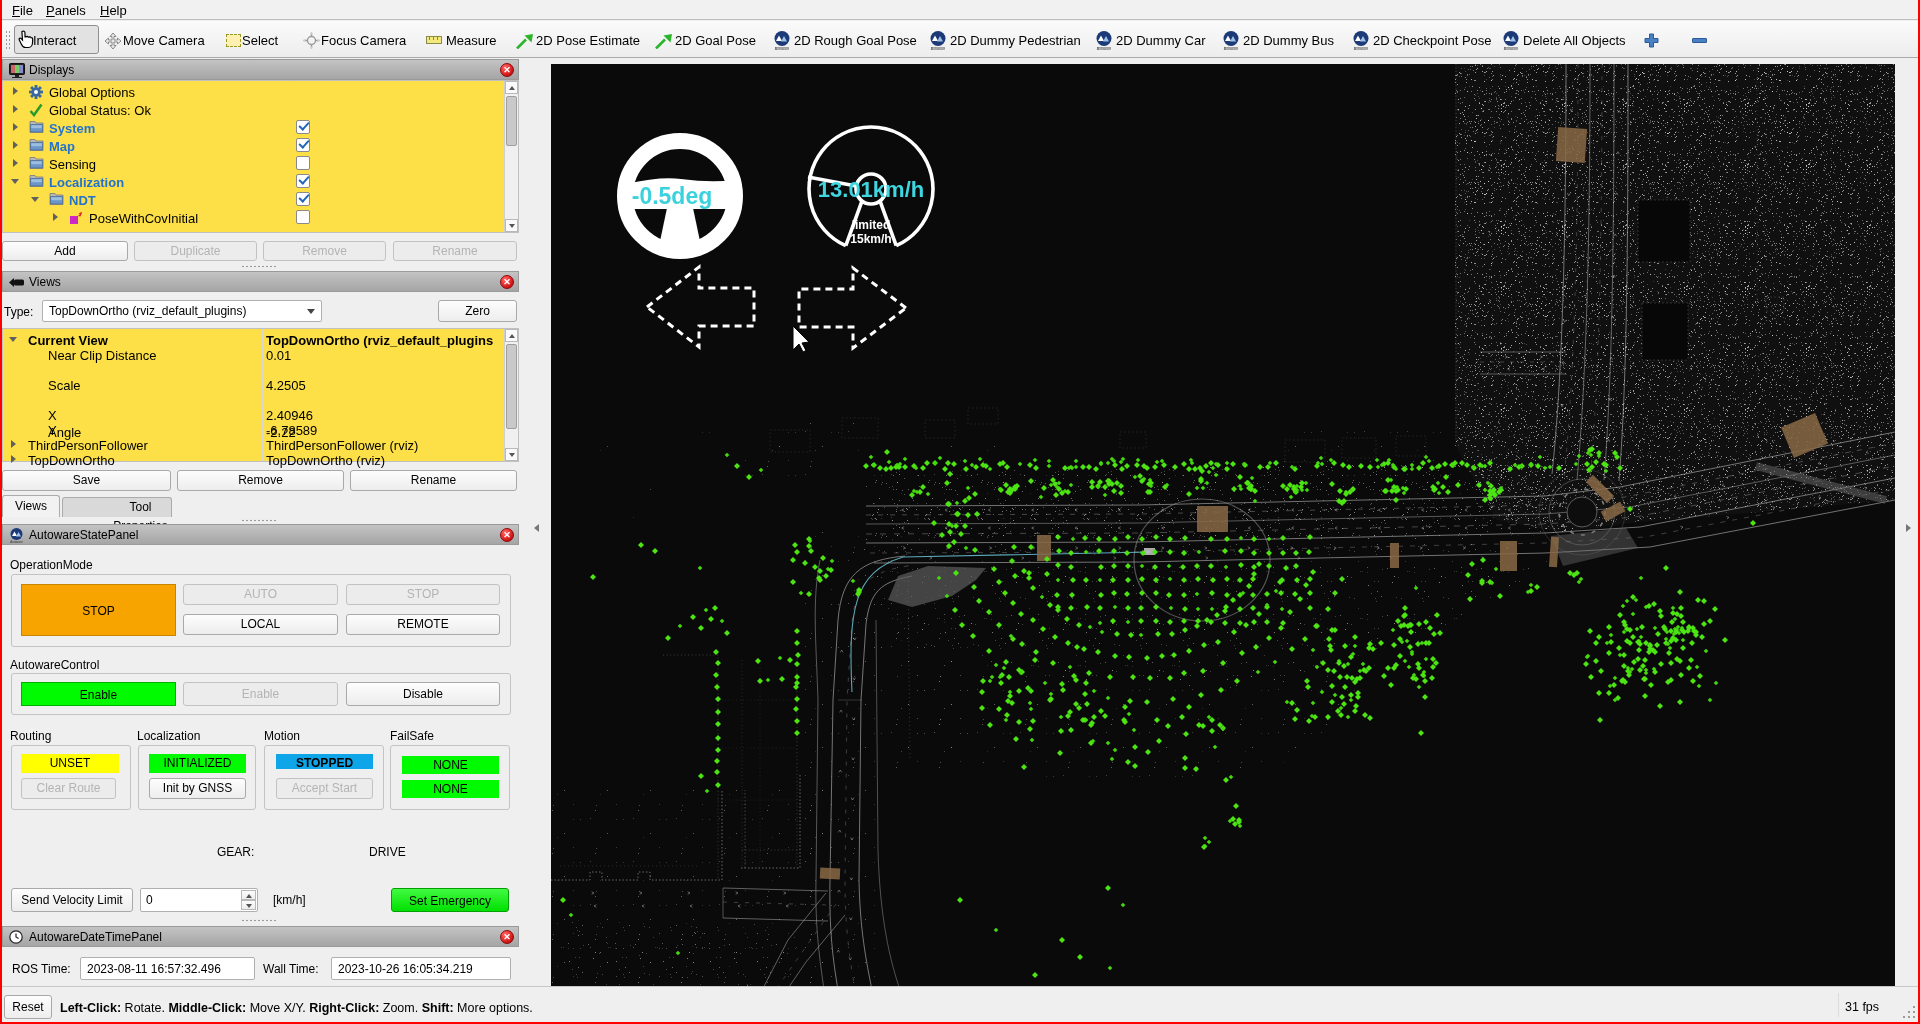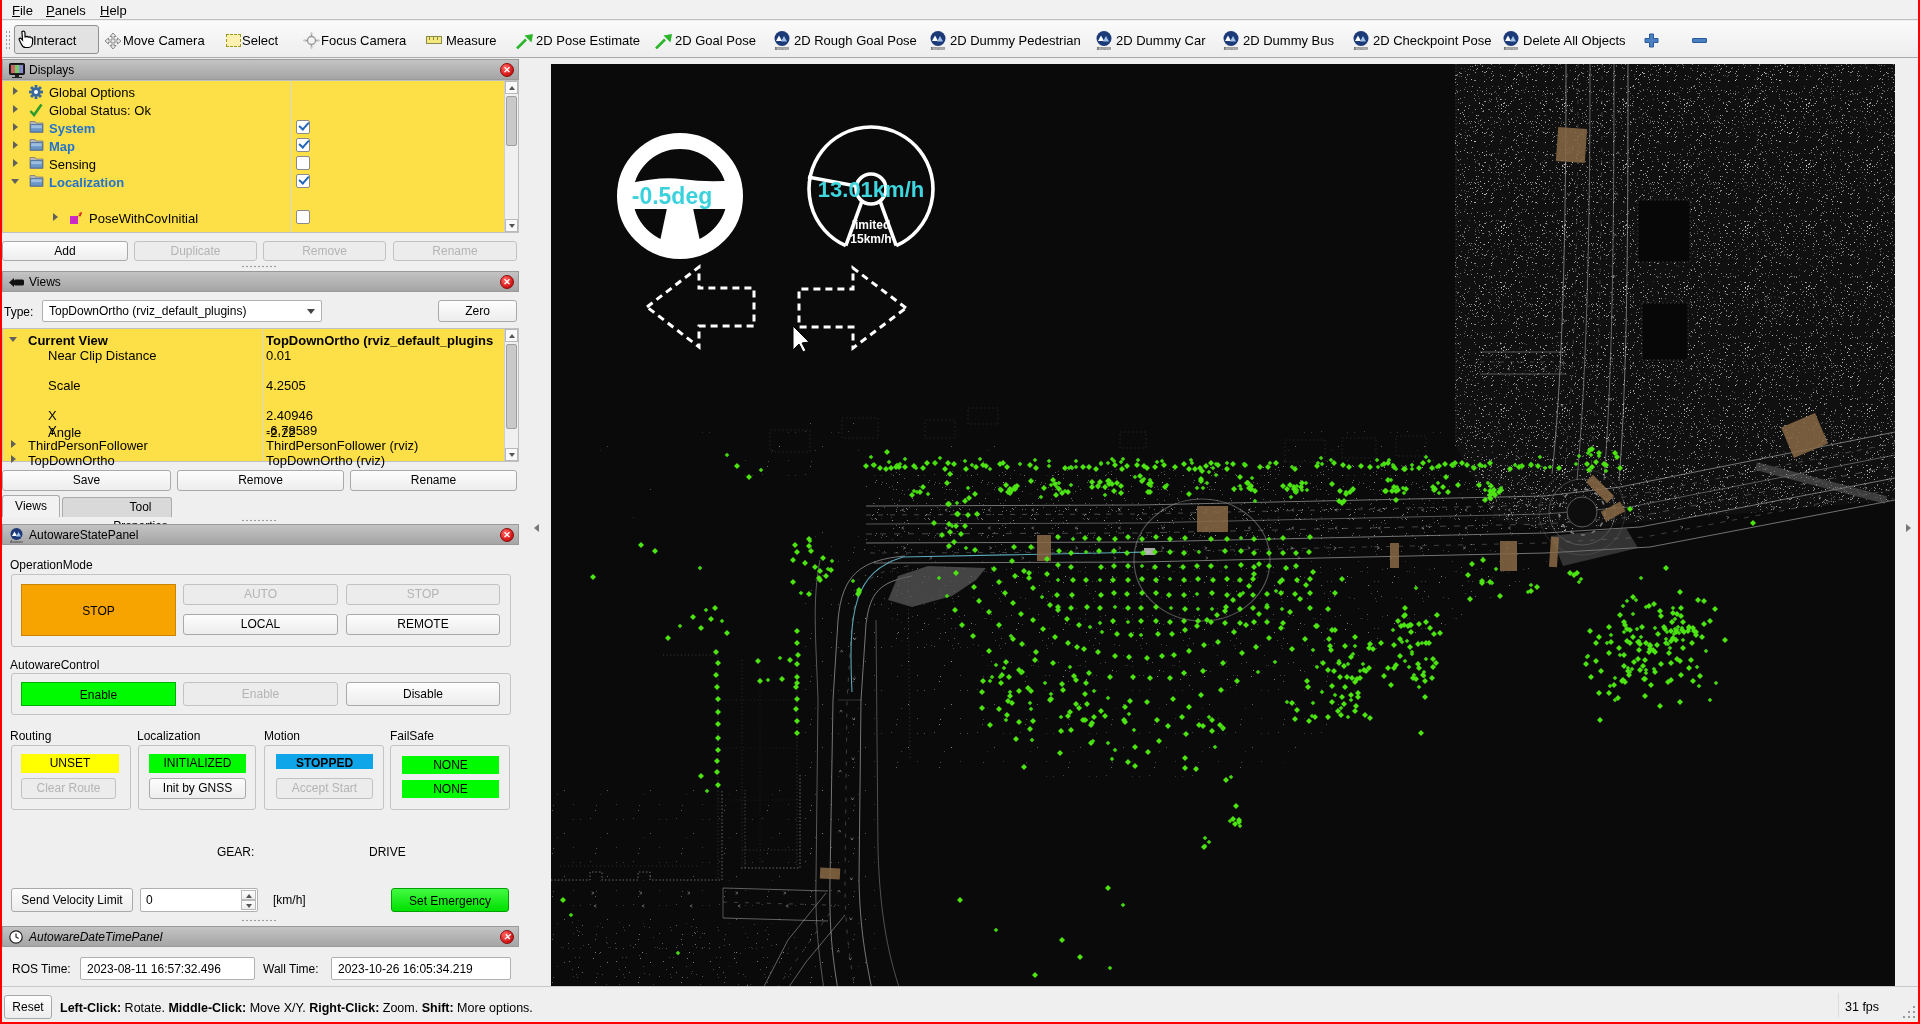--- a/index.html
+++ b/index.html
@@ -217,20 +217,30 @@
       <div class="trow" style="top:92px;width:515px;">
         <div class="arrow-d" style="left:8px;top:6px;"></div>
         <svg style="position:absolute;left:26px;top:1px" width="15" height="14" viewBox="0 0 15 14">
 <path d="M1 3 L1 1.5 L6 1.5 L7 3 L14 3 L14 12.5 L1 12.5 Z" fill="#b8b8b8" stroke="#7a7a7a" stroke-width="0.8"></path>
 <rect x="1.6" y="4.6" width="11.8" height="7.3" fill="#6a96c8" stroke="#4a6e9a" stroke-width="0.8"></rect>
 <rect x="2.2" y="5.2" width="10.6" height="3" fill="#9dbede"></rect>
         </svg>
         <span class="tname bluebold" style="left:46px">Localization</span>
         <div class="cb on" style="top:1px;"></div>
       </div>
+      <div class="trow" style="top:110px;width:515px;">
+        <div class="arrow-d" style="left:28px;top:6px;"></div>
+        <svg style="position:absolute;left:46px;top:1px" width="15" height="14" viewBox="0 0 15 14">
+<path d="M1 3 L1 1.5 L6 1.5 L7 3 L14 3 L14 12.5 L1 12.5 Z" fill="#b8b8b8" stroke="#7a7a7a" stroke-width="0.8"></path>
+<rect x="1.6" y="4.6" width="11.8" height="7.3" fill="#6a96c8" stroke="#4a6e9a" stroke-width="0.8"></rect>
+<rect x="2.2" y="5.2" width="10.6" height="3" fill="#9dbede"></rect>
+        </svg>
+        <span class="tname bluebold" style="left:66px">NDT</span>
+        <div class="cb on" style="top:1px;"></div>
+      </div>
       <div class="trow" style="top:128px;width:515px;">
         <div class="arrow-r" style="left:50px;top:4px;"></div>
         <svg style="position:absolute;left:66px;top:2px" width="14" height="14" viewBox="0 0 14 14">
 <rect x="1" y="5" width="8" height="8" fill="#cc28cc"></rect>
           <path d="M3 11 L10 4 L13 1 L11.5 5.5 L9.5 5 L5 9.5 Z" fill="#e02020"></path>
 <path d="M13 1 L9.8 2.2 L11.8 4.2 Z" fill="#e02020"></path>
         </svg>
         <span class="tname" style="left:86px">PoseWithCovInitial</span>
         <div class="cb " style="top:1px;"></div>
       </div>
@@ -355,21 +365,21 @@
 <div style="position:absolute;right:1px;top:1px;width:15px;height:10px;background:linear-gradient(#fdfdfd,#ededed);border:1px solid #b9b9b9;">
         <div style="position:absolute;left:3.5px;top:3px;border-left:3.5px solid transparent;border-right:3.5px solid transparent;border-bottom:4px solid #555;"></div>
       </div>
 <div style="position:absolute;right:1px;bottom:1px;width:15px;height:10px;background:linear-gradient(#fdfdfd,#ededed);border:1px solid #b9b9b9;">
         <div style="position:absolute;left:3.5px;top:3px;border-left:3.5px solid transparent;border-right:3.5px solid transparent;border-top:4px solid #555;"></div>
       </div>
     </div>
     <span class="clabel" style="left:273px;top:893px;">[km/h]</span>
     <div class="statebtn" style="left:391px;top:888px;width:118px;height:24px;line-height:24px;background:linear-gradient(#42fa42,#00e000);border-color:#00a000;border-radius:3px;">Set Emergency</div>
     <div class="dotmark" style="left:241px;top:919px;"></div>
-    <div class="ptitle" style="top:926px;font-style:italic;">
+    <div class="ptitle" style="top:926px;">
       <svg style="position:absolute;left:6px;top:3px" width="14" height="14" viewBox="0 0 14 14">
 <circle cx="7" cy="7" r="6.2" fill="#fff" stroke="#222" stroke-width="1.2"></circle>
 <path d="M7 3.4 L7 7 L9.6 8.6" fill="none" stroke="#222" stroke-width="1.2"></path>
       </svg>
       <span class="t">AutowareDateTimePanel</span>
       <div class="closebtn">✕</div>
     </div>
     <span class="clabel" style="left:12px;top:962px;">ROS Time:</span>
     <div class="abs white" style="left:80px;top:957px;width:175px;height:23px;border-radius:2px;">
       <span style="position:absolute;left:6px;top:4px;">2023-08-11 16:57:32.496</span>

